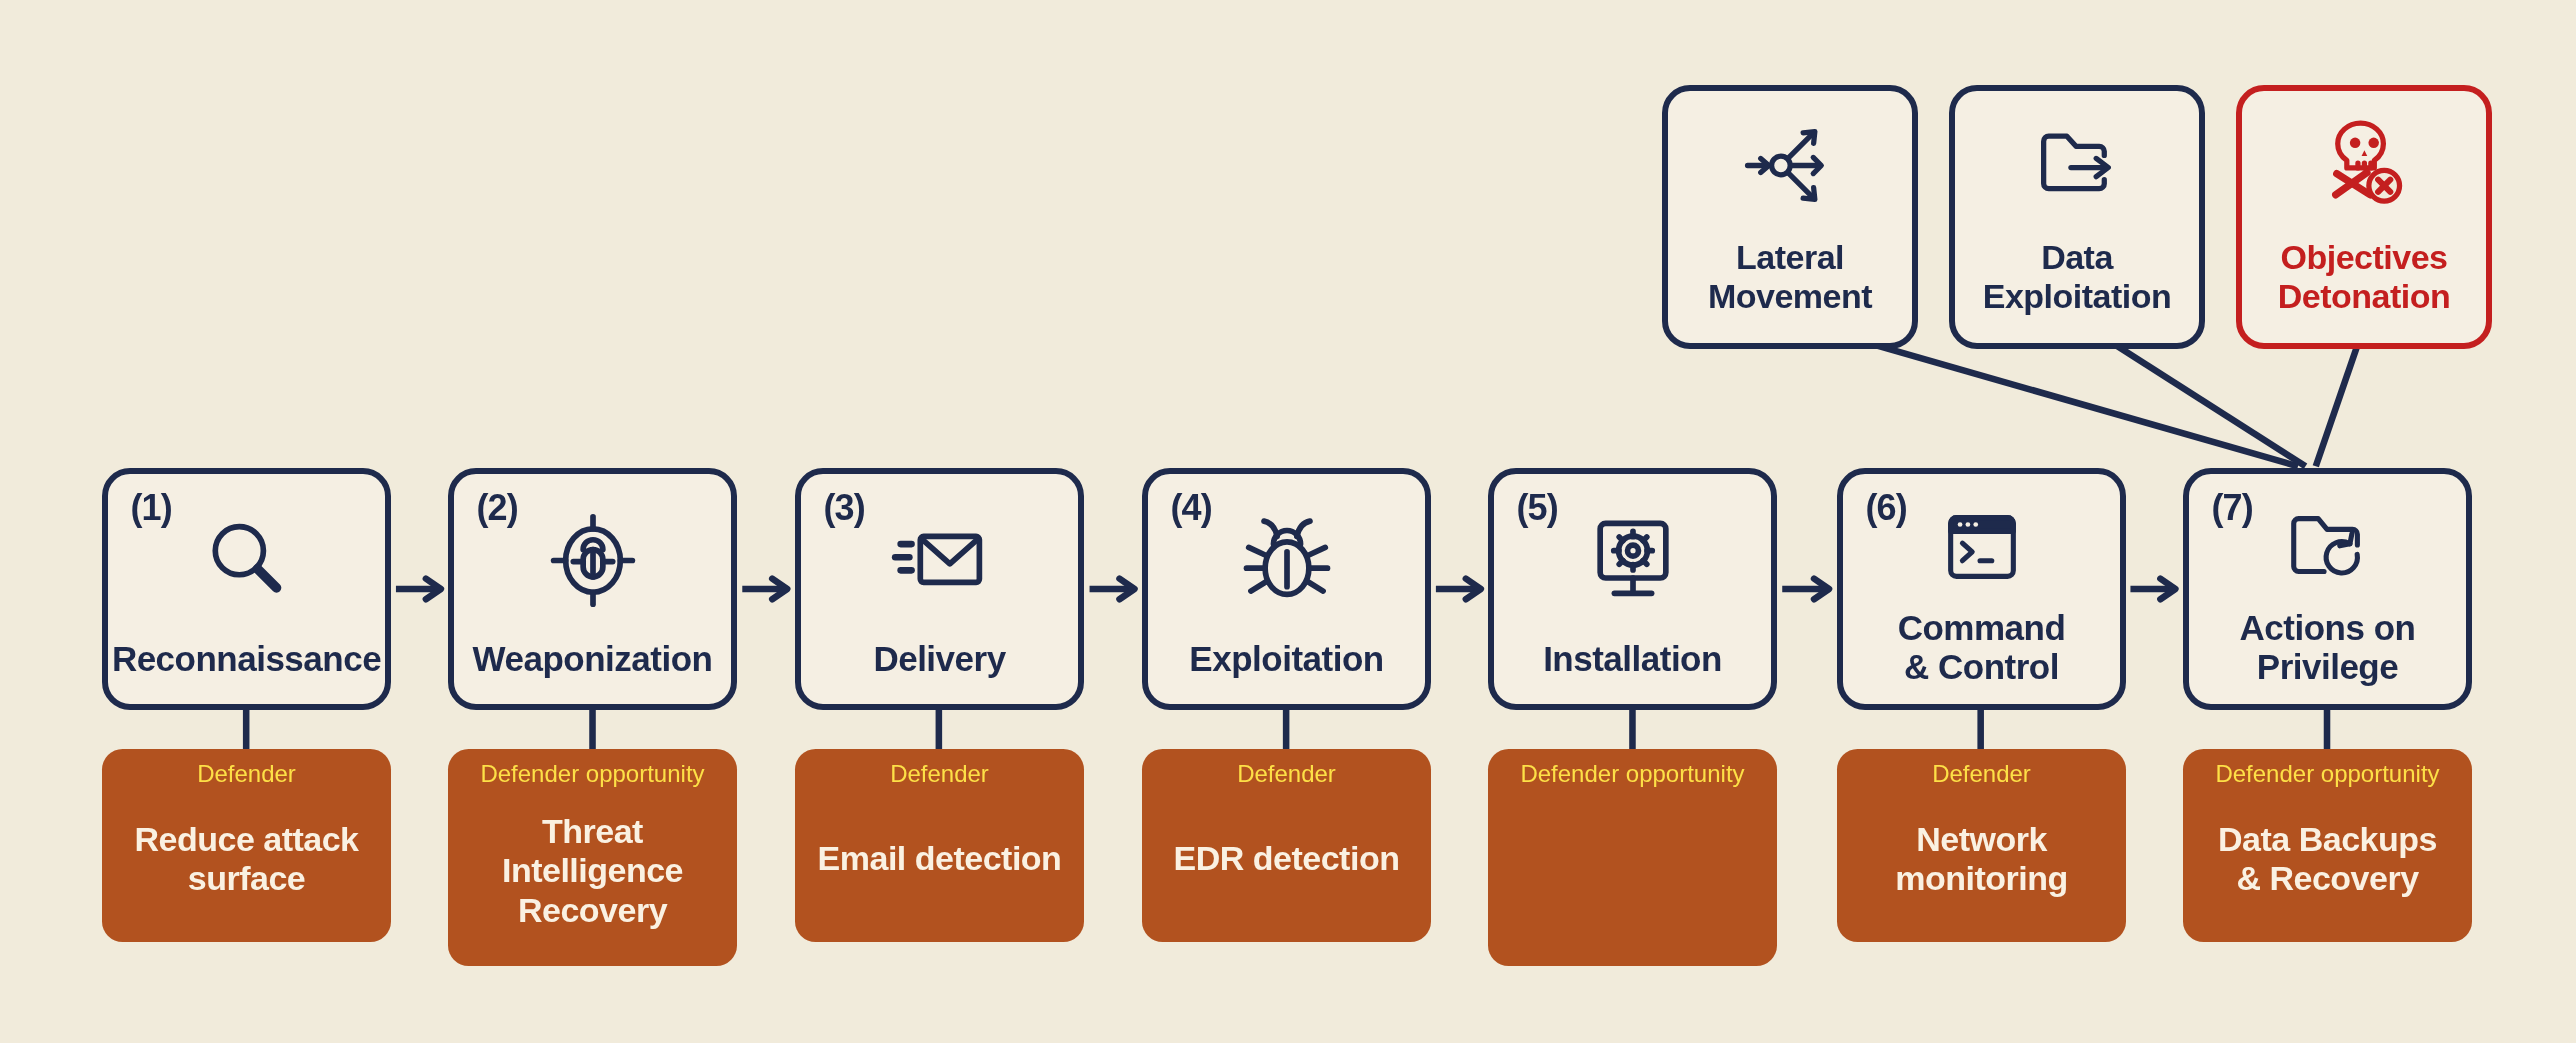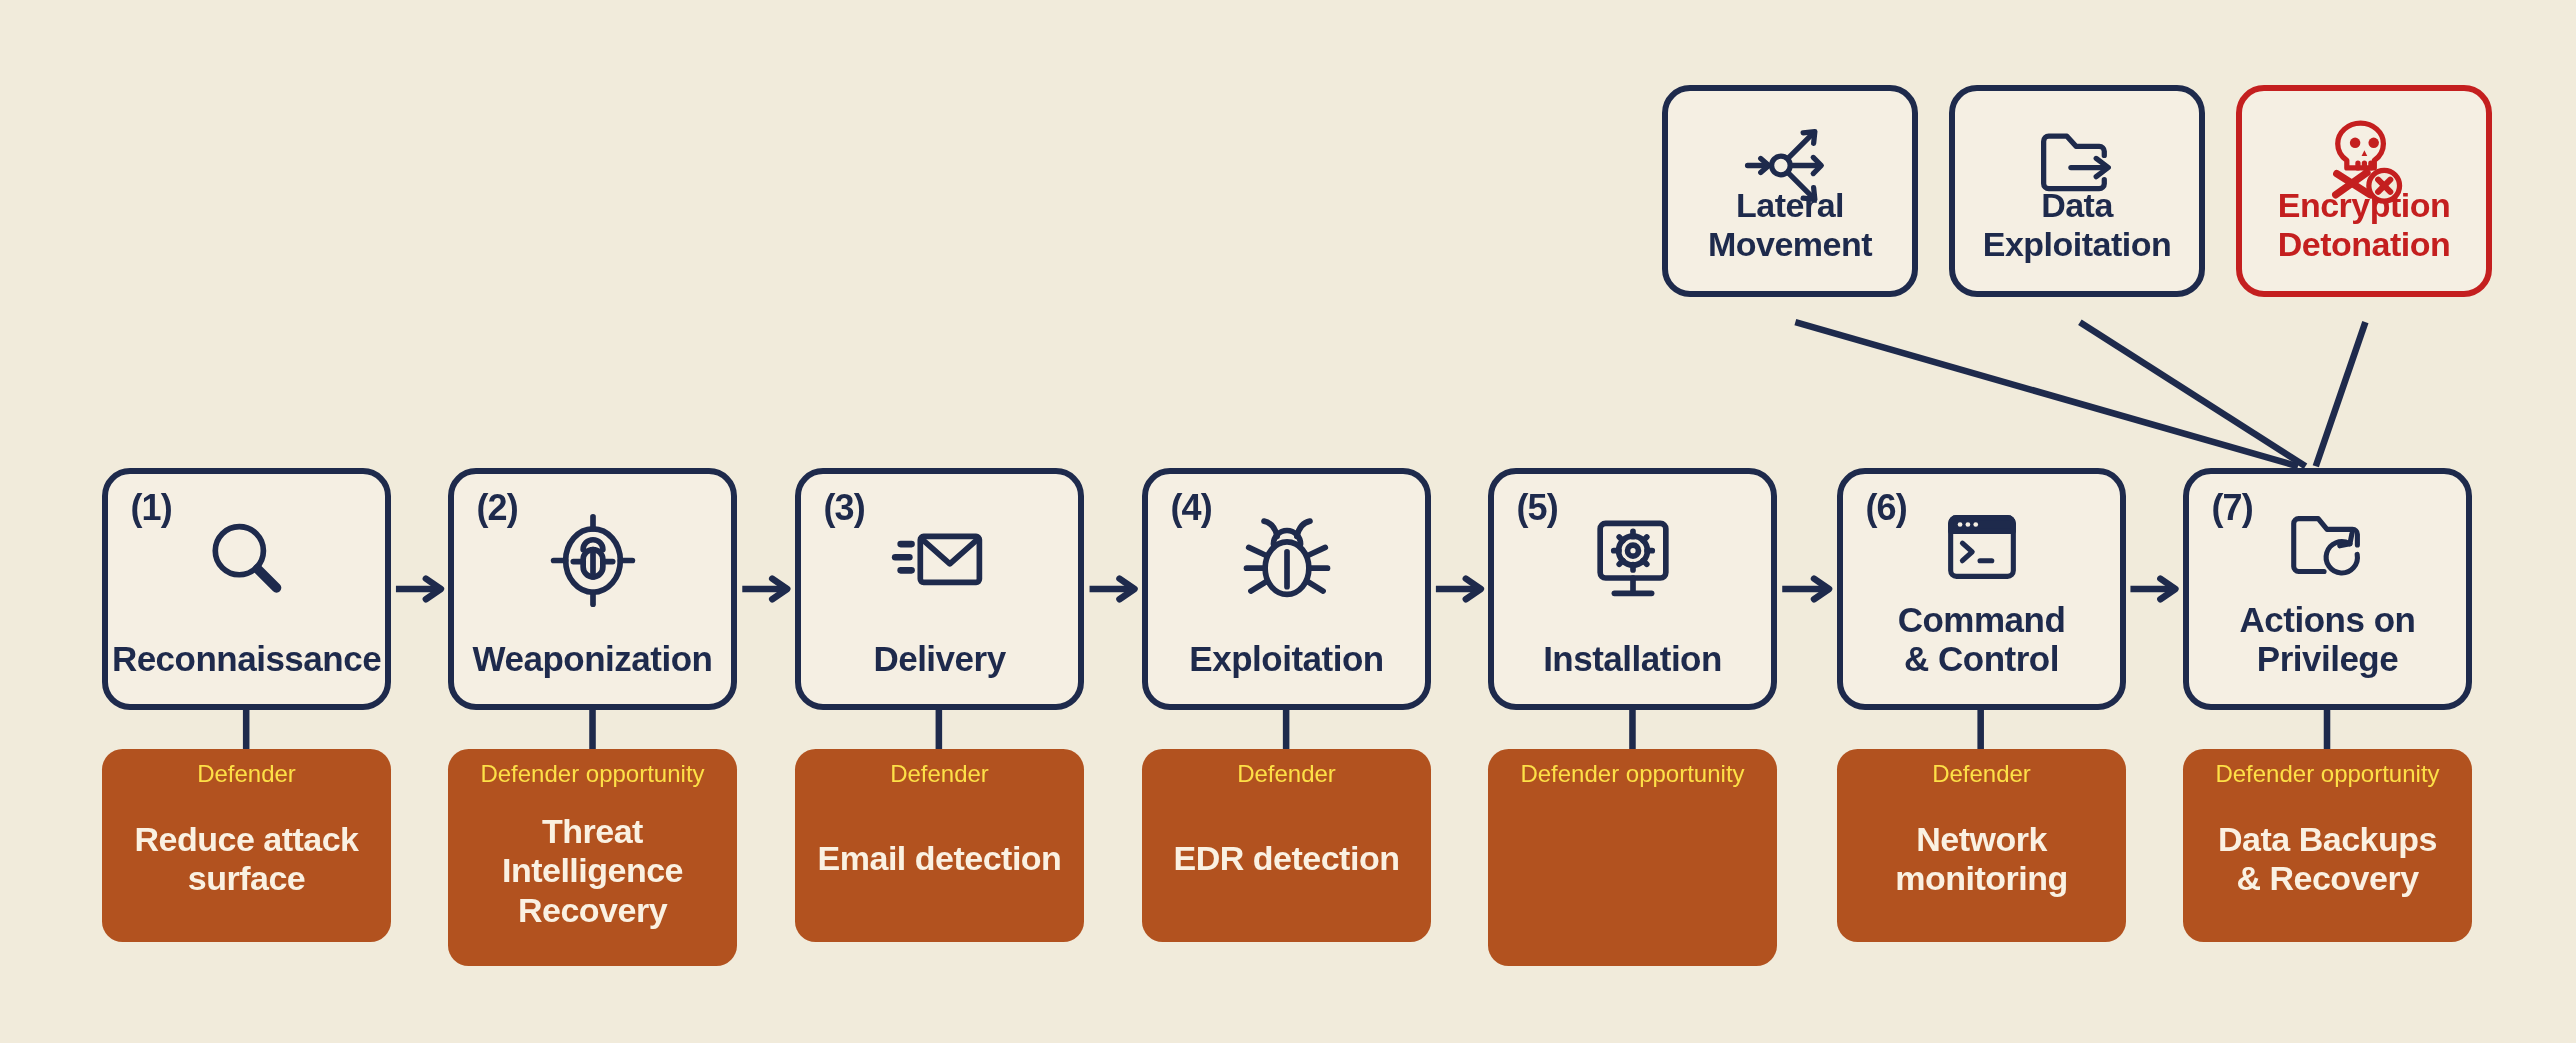--- a/index.html
+++ b/index.html
@@ -7,26 +7,26 @@
           font-family:"Liberation Sans",sans-serif;color:#1e2a4c;}
   svg.overlay{position:absolute;left:0;top:0;width:2576px;height:1044px;pointer-events:none;}
   .overlay line, .overlay path{stroke:#1e2a4c;stroke-width:7;fill:none;}
 
   
   .stage{position:absolute;top:468px;width:289px;height:242px;box-sizing:border-box;
          background:#f5efe3;border:6.6px solid #1e2a4c;border-radius:28px;}
   .stage .num{position:absolute;top:13px;left:22.5px;font-size:36px;font-weight:600;letter-spacing:-0.9px;}
   .stage-icon{position:absolute;top:34px;left:50%;transform:translateX(-50%);width:105px;height:105px;}
   .stage-icon.small{top:26px;width:94px;height:94px;}
-  .stage-label{position:absolute;left:0;right:0;bottom:26px;text-align:center;font-size:35px;
+  .stage-label{position:absolute;left:0;right:0;bottom:18px;text-align:center;font-size:35px;
                font-weight:700;letter-spacing:-0.5px;line-height:1.12;white-space:pre-line;}
   .stage-label.one{bottom:26px;}
 
   
-  .threat{position:absolute;top:85px;width:256px;height:212px;box-sizing:border-box;
+  .threat{position:absolute;top:85px;width:256px;height:264px;box-sizing:border-box;
           background:#f5efe3;border:6.6px solid #1e2a4c;border-radius:28px;}
   .threat-icon{position:absolute;top:26px;left:50%;transform:translateX(-50%);width:97px;height:97px;}
   .threat-label{position:absolute;left:0;right:0;bottom:28px;text-align:center;font-size:34px;
                 font-weight:700;letter-spacing:-0.5px;line-height:1.13;white-space:pre-line;}
   .threat.red{border-color:#c41f1f;}
   .threat.red .threat-label{color:#c41f1f;}
 
   
   .defender{position:absolute;top:749px;width:289px;box-sizing:border-box;background:#b2521f;
             border-radius:20.6px;display:flex;flex-direction:column;padding:11.2px 11.2px 13px 11.2px;}
@@ -112,21 +112,21 @@
         <line x1="21" y1="25.2" x2="21" y2="22.8"></line>
           <line x1="24.2" y1="25.2" x2="24.2" y2="22.8"></line>
           <line x1="27.4" y1="25.2" x2="27.4" y2="22.8"></line>
         <line x1="10.5" y1="28" x2="27" y2="38.5" stroke-width="3.6"></line>
         <line x1="25.5" y1="27.5" x2="10" y2="38.5" stroke-width="3.6"></line>
         <circle cx="34" cy="34" r="7.6" fill="#f1ebdb"></circle>
         <line x1="31" y1="31" x2="37" y2="37" stroke-width="3"></line>
         <line x1="37" y1="31" x2="31" y2="37" stroke-width="3"></line>
       </svg>
     </span>
-    <div class="threat-label">Encryption
+    <div class="threat-label">Objectives
 Detonation</div>
   </div>
 
   <div class="stage" style="left:102px">
     <span class="num">(1)</span>
     <span class="stage-icon">
       <svg class="ic" viewBox="0 0 48 48">
         <circle cx="20.5" cy="19.5" r="11"></circle>
         <line x1="28.8" y1="27.8" x2="37.5" y2="36.5" stroke-width="4.4"></line>
       </svg>

